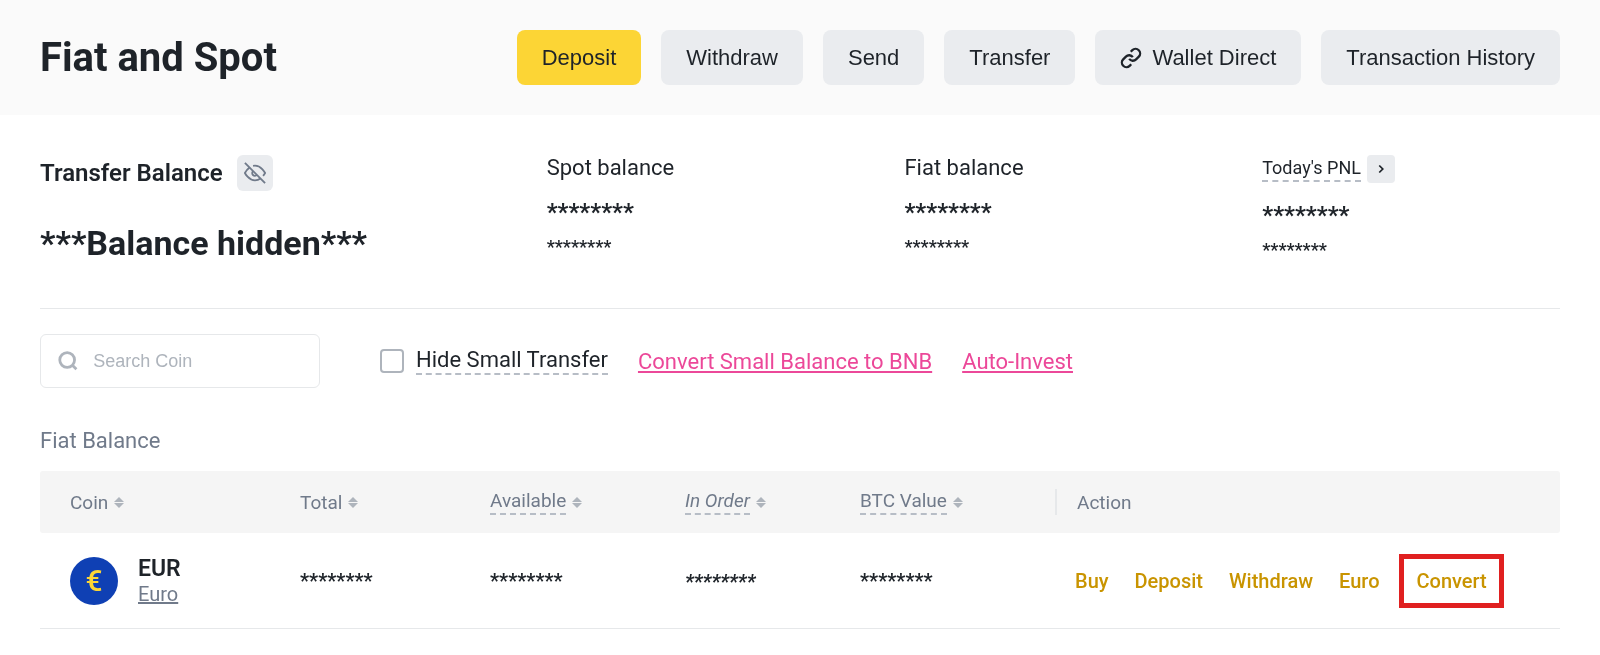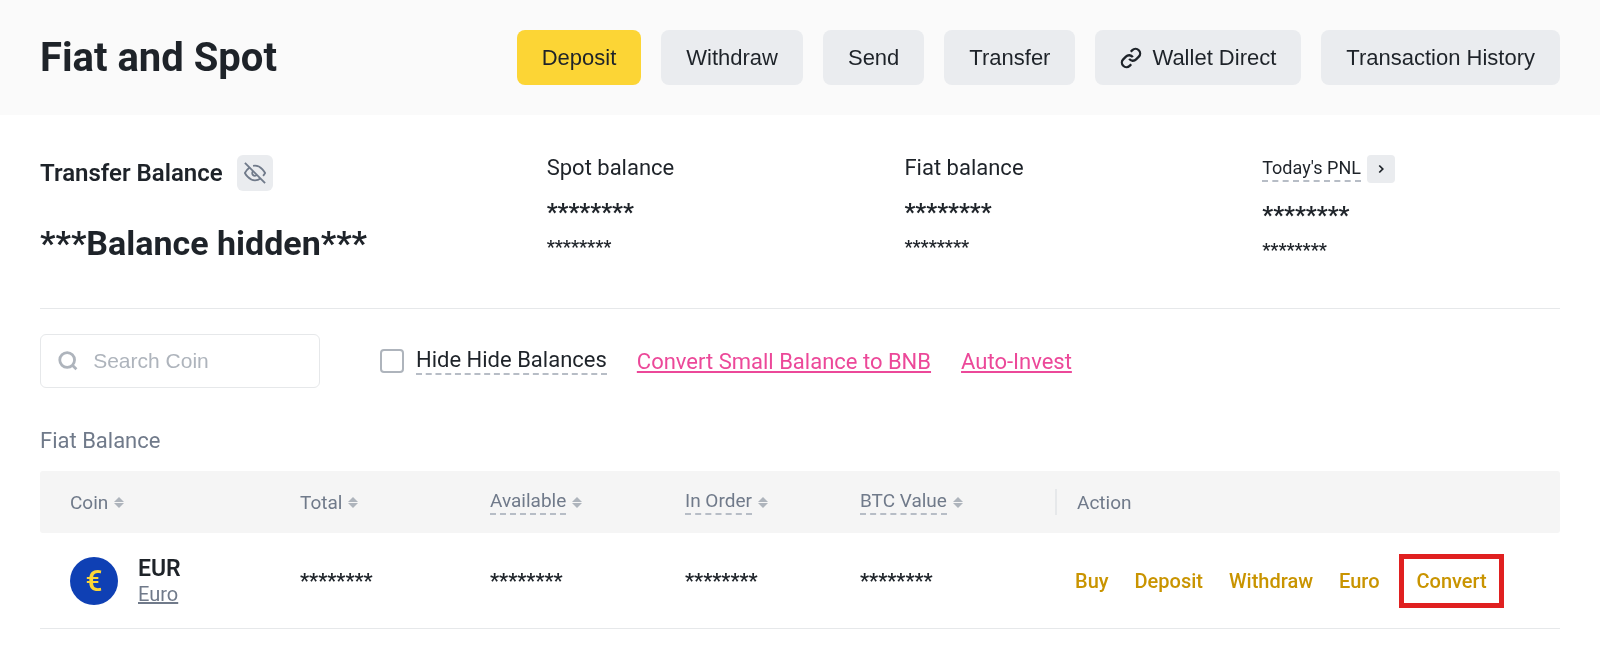--- a/index.html
+++ b/index.html
@@ -151,21 +151,21 @@
       border-radius: 6px;
       height: 54px;
       width: 280px;
       padding: 0 16px;
       gap: 14px;
       color: #AEB4BC;
     }
     .search-box input {
       border: none;
       outline: none;
-      font-size: 21px;
+      font-size: 18px;
       color: #1E2329;
       width: 100%;
     }
     .search-box input::placeholder {
       color: #AEB4BC;
     }
     .checkbox-wrap {
       display: flex;
       align-items: center;
       gap: 12px;
@@ -206,21 +206,21 @@
     }
     .table-row {
       display: flex;
       align-items: center;
       padding: 22px 30px;
       border-bottom: 1px solid #E6E8EA;
     }
     .col-coin { width: 230px; }
     .col-total { width: 190px; }
     .col-available { width: 195px; }
-    .col-inorder { width: 175px; }
+    .col-inorder { width: 175px; font-style: italic; }
     .col-btc { width: 195px; }
     .col-action {
       flex: 1;
       padding-left: 20px;
     }
     .col-action-header {
       flex:1;
       border-left: 2px solid #E6E8EA;
       padding-left: 20px;
       align-self: stretch;
@@ -371,21 +371,21 @@
   <div class="controls-row">
     <div class="search-box">
       <svg width="26" height="26" viewBox="0 0 24 24" fill="none" stroke="currentColor" stroke-width="3">
         <circle cx="11" cy="11" r="8"></circle>
         <line x1="21" y1="21" x2="16.65" y2="16.65"></line>
       </svg>
       <input type="text" placeholder="Search Coin" style="">
     </div>
     <div class="checkbox-wrap">
       <div class="checkbox"></div>
-      <span class="dashed-label">Hide Hide Balances</span>
+      <span class="dashed-label">Hide Small Transfer</span>
     </div>
     <a class="gold-link">Convert Small Balance to BNB</a>
     <a class="gold-link">Auto-Invest</a>
   </div>
 
   <div class="section-label">Fiat Balance</div>
 
   <div class="table">
     <div class="table-header">
       <div class="col-coin th">

